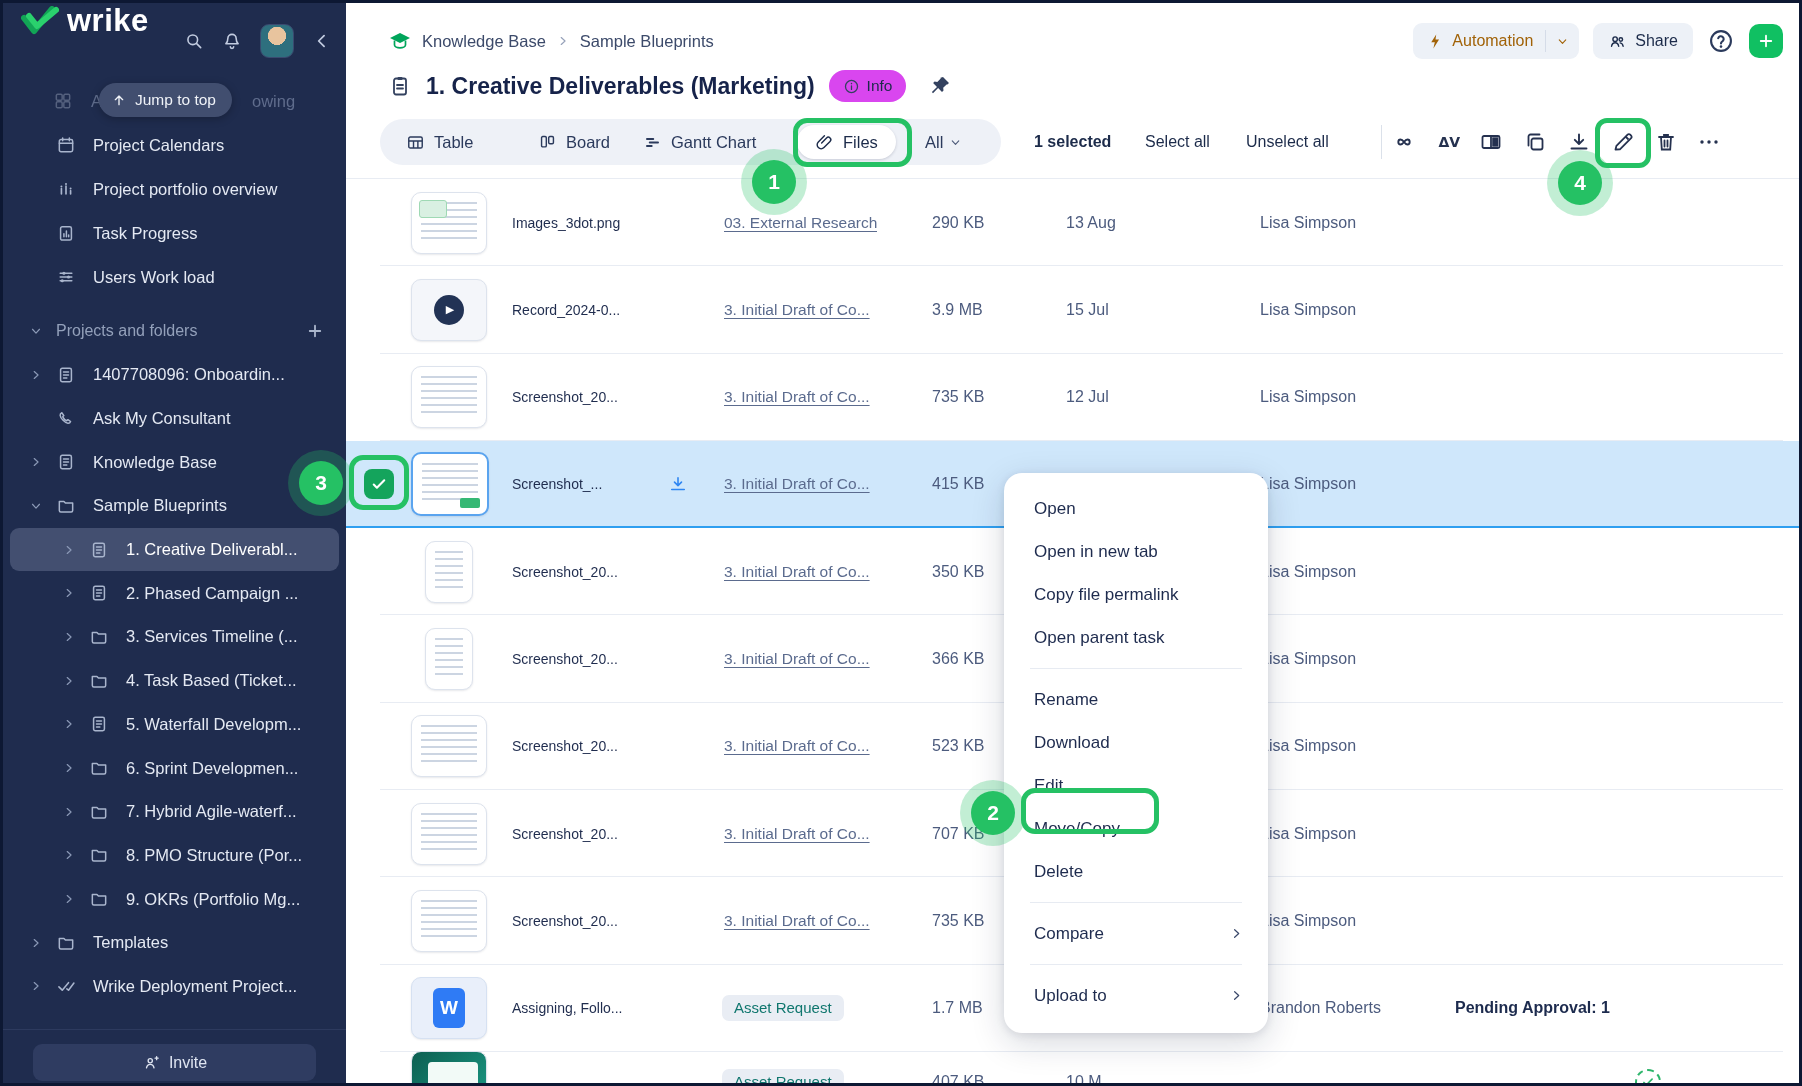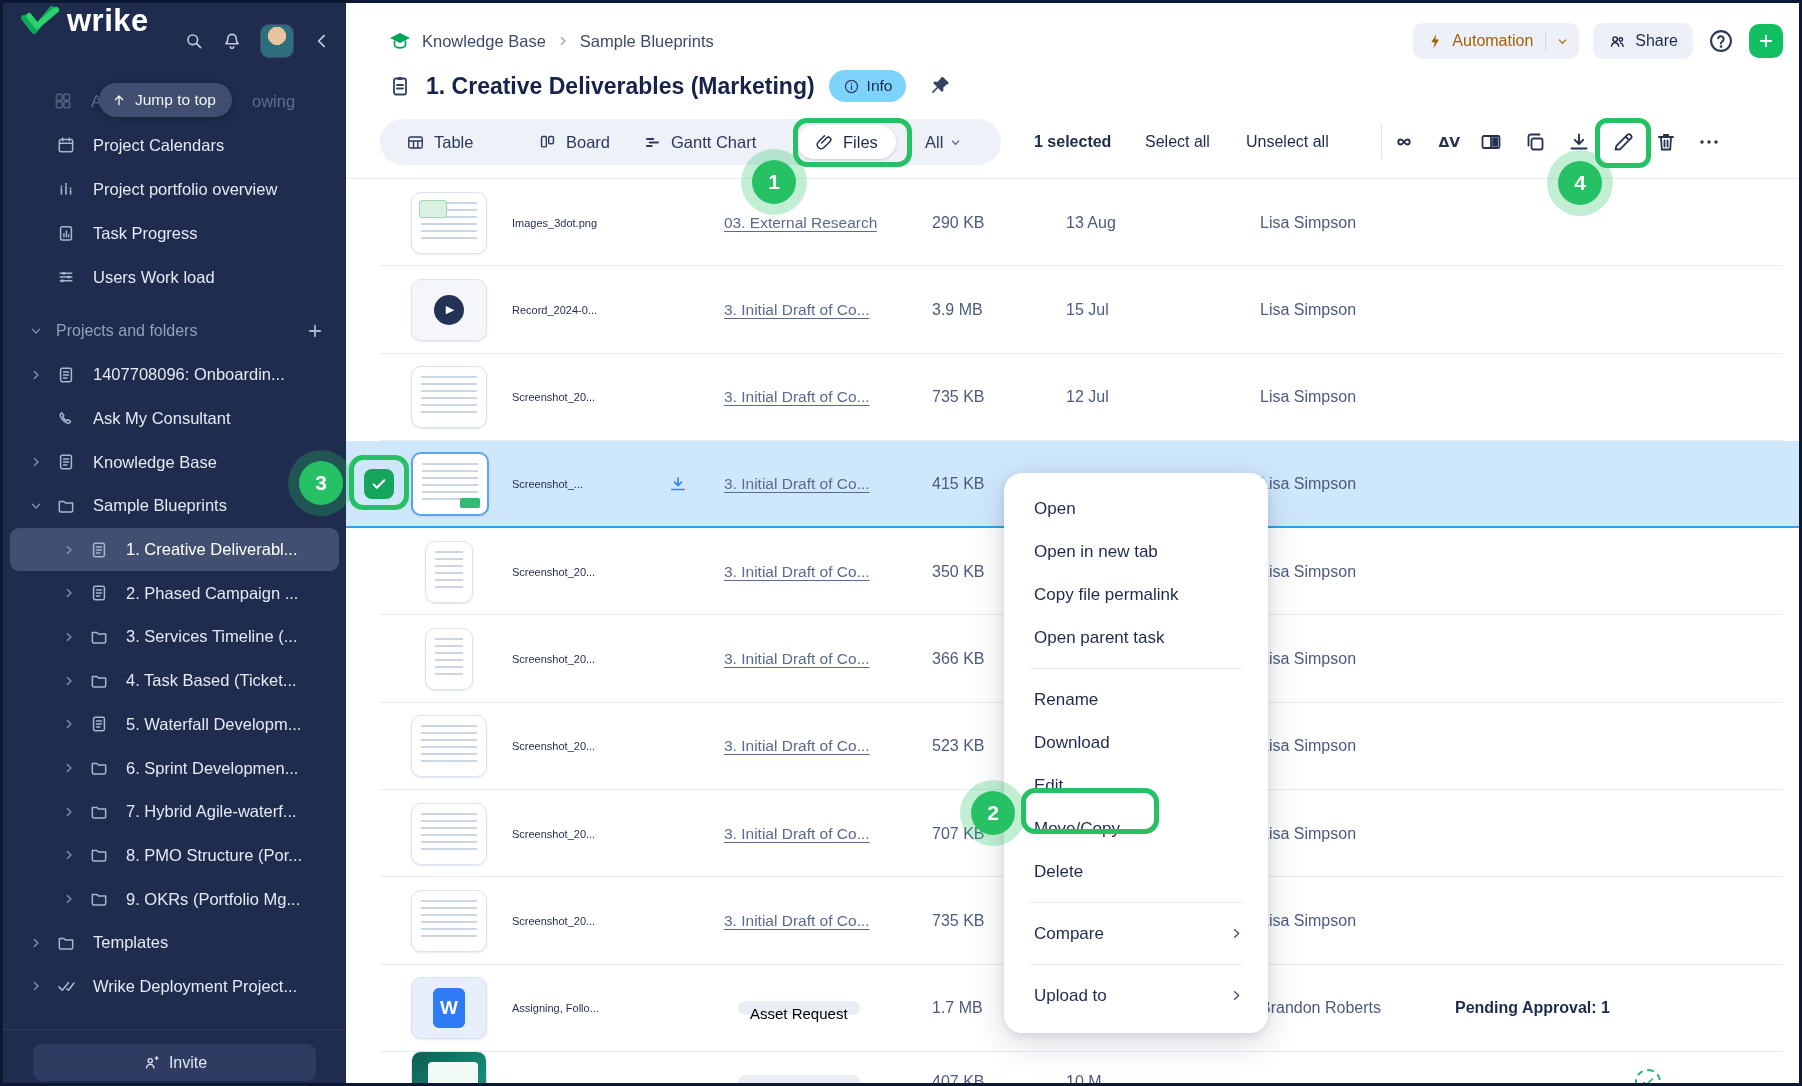--- a/index.html
+++ b/index.html
@@ -37,21 +37,21 @@
   .invite{position:absolute;left:30px;right:30px;top:1041px;height:37px;border:none;border-radius:9px;background:#2f3c61;color:#dfe5f1;font-size:16px;font-family:inherit;display:flex;align-items:center;justify-content:center;gap:9px;cursor:pointer}
 
   
   .main{position:absolute;left:343px;top:0;right:0;bottom:0;background:#fff}
   .crumbs{position:absolute;left:42px;top:24px;height:28px;display:flex;align-items:center;gap:10px;font-size:16.5px;color:#3c4a6a}
   .crumbs .cap{color:#00a55b;width:24px;height:24px}
   .crumb-sep{width:14px;height:14px;color:#97a2ba}
   .titlerow{position:absolute;left:42px;top:64px;height:38px;display:flex;align-items:center;gap:14px}
   .titlerow .ic{color:#33415f;width:24px;height:24px}
   .page-title{font-size:23px;font-weight:bold;color:#16234a;white-space:nowrap}
-  .info-pill{display:flex;align-items:center;gap:7px;height:32px;padding:0 14px;border-radius:16px;background:#7dd3fc;font-size:15.5px;color:#1c2b4a;cursor:pointer}
+  .info-pill{display:flex;align-items:center;gap:7px;height:32px;padding:0 14px;border-radius:16px;background:#d946ef;font-size:15.5px;color:#1c2b4a;cursor:pointer}
   .info-pill .ic{width:17px;height:17px}
   .pin-btn{color:#33415f;width:21px;height:21px;margin-left:8px;cursor:pointer}
 
   .hdr-right{position:absolute;top:20px;right:16px;height:36px;display:flex;align-items:center;gap:14px}
   .auto-btn{display:flex;align-items:center;height:36px;background:#edf1f7;border-radius:9px;font-size:16px;color:#a16207;cursor:pointer}
   .auto-main{display:flex;align-items:center;gap:8px;padding:0 12px 0 14px}
   .auto-sep{width:1px;height:22px;background:#d5dce8}
   .auto-chev{padding:0 10px}
   .share-btn{display:flex;align-items:center;gap:8px;height:36px;padding:0 15px;background:#edf1f7;border-radius:9px;font-size:16px;color:#1c2b4a;cursor:pointer}
   .help-btn{width:28px;height:28px;color:#2b3a5c;cursor:pointer}
@@ -88,25 +88,25 @@
   .thumb.shota::after{content:"";position:absolute;left:7px;top:7px;width:26px;height:16px;background:#d9f0e2;border:1px solid #9fd9b4;border-radius:3px}
   .thumb.video{background:#f4f6fa}
   .thumb.video::after{content:"▶";position:absolute;left:50%;top:50%;transform:translate(-50%,-50%);width:30px;height:30px;border-radius:50%;background:#223355;color:#fff;font-size:11px;display:flex;align-items:center;justify-content:center;padding-left:2px;box-sizing:border-box}
   .thumb.phone{width:46px;left:79px}
   .thumb.sel{border:2px solid #5aa4ef}
   .thumb.sel::after{content:"";position:absolute;right:7px;bottom:6px;width:20px;height:10px;background:#35b874;border-radius:2px}
   .thumb.word{background:#e9effa;border-color:#d6e1f2}
   .thumb.word::after{content:"W";position:absolute;left:50%;top:50%;transform:translate(-50%,-50%);width:32px;height:40px;border-radius:6px;background:#2f7bf5;color:#fff;font-weight:bold;font-size:19px;display:flex;align-items:center;justify-content:center}
   .thumb.teal{background:linear-gradient(135deg,#0d5f52,#1b9c86)}
   .thumb.teal::before{content:"";position:absolute;left:16px;right:8px;top:10px;bottom:0;background:#f2faf7;border-radius:4px 4px 0 0}
-  .fname{left:166px;max-width:196px;overflow:hidden;font-size:11px;color:#1f2c4e;white-space:nowrap}
+  .fname{left:166px;max-width:196px;overflow:hidden;font-size:14px;color:#1f2c4e;white-space:nowrap}
   .dlicon{left:322px;width:20px;height:20px;color:#2e86f2;display:none;cursor:pointer}
   .filerow.selected .dlicon{display:block}
   .flink{left:378px;max-width:196px;overflow:hidden;font-size:15.5px;color:#5b6b8e;text-decoration:underline;text-underline-offset:3px;white-space:nowrap;cursor:pointer}
-  .chip{left:392px;height:14px;line-height:26px;padding:0 12px;border-radius:7px;background:#e9edf4;font-size:15px;color:#000000;white-space:nowrap}
+  .chip{left:376px;height:26px;line-height:26px;padding:0 12px;border-radius:7px;background:#e9edf4;font-size:15px;color:#0f766e;white-space:nowrap}
   .fsize{left:586px;font-size:16px;color:#4c5b7e;white-space:nowrap}
   .fdate{left:720px;font-size:16px;color:#4c5b7e;white-space:nowrap}
   .fowner{left:914px;font-size:16px;color:#4c5b7e;white-space:nowrap}
   .fappr{left:1109px;font-size:16px;font-weight:bold;color:#1d2b4e;white-space:nowrap}
   .okc{left:1289px;width:26px;height:26px;border-radius:50%;border:2px dashed #2cb56a;color:#2cb56a;display:none;align-items:center;justify-content:center;box-sizing:border-box}
   .okc .ic{width:14px;height:14px}
   .filerow.partial .okc{display:flex}
   .filerow.partial>*{top:30px}
 
   

